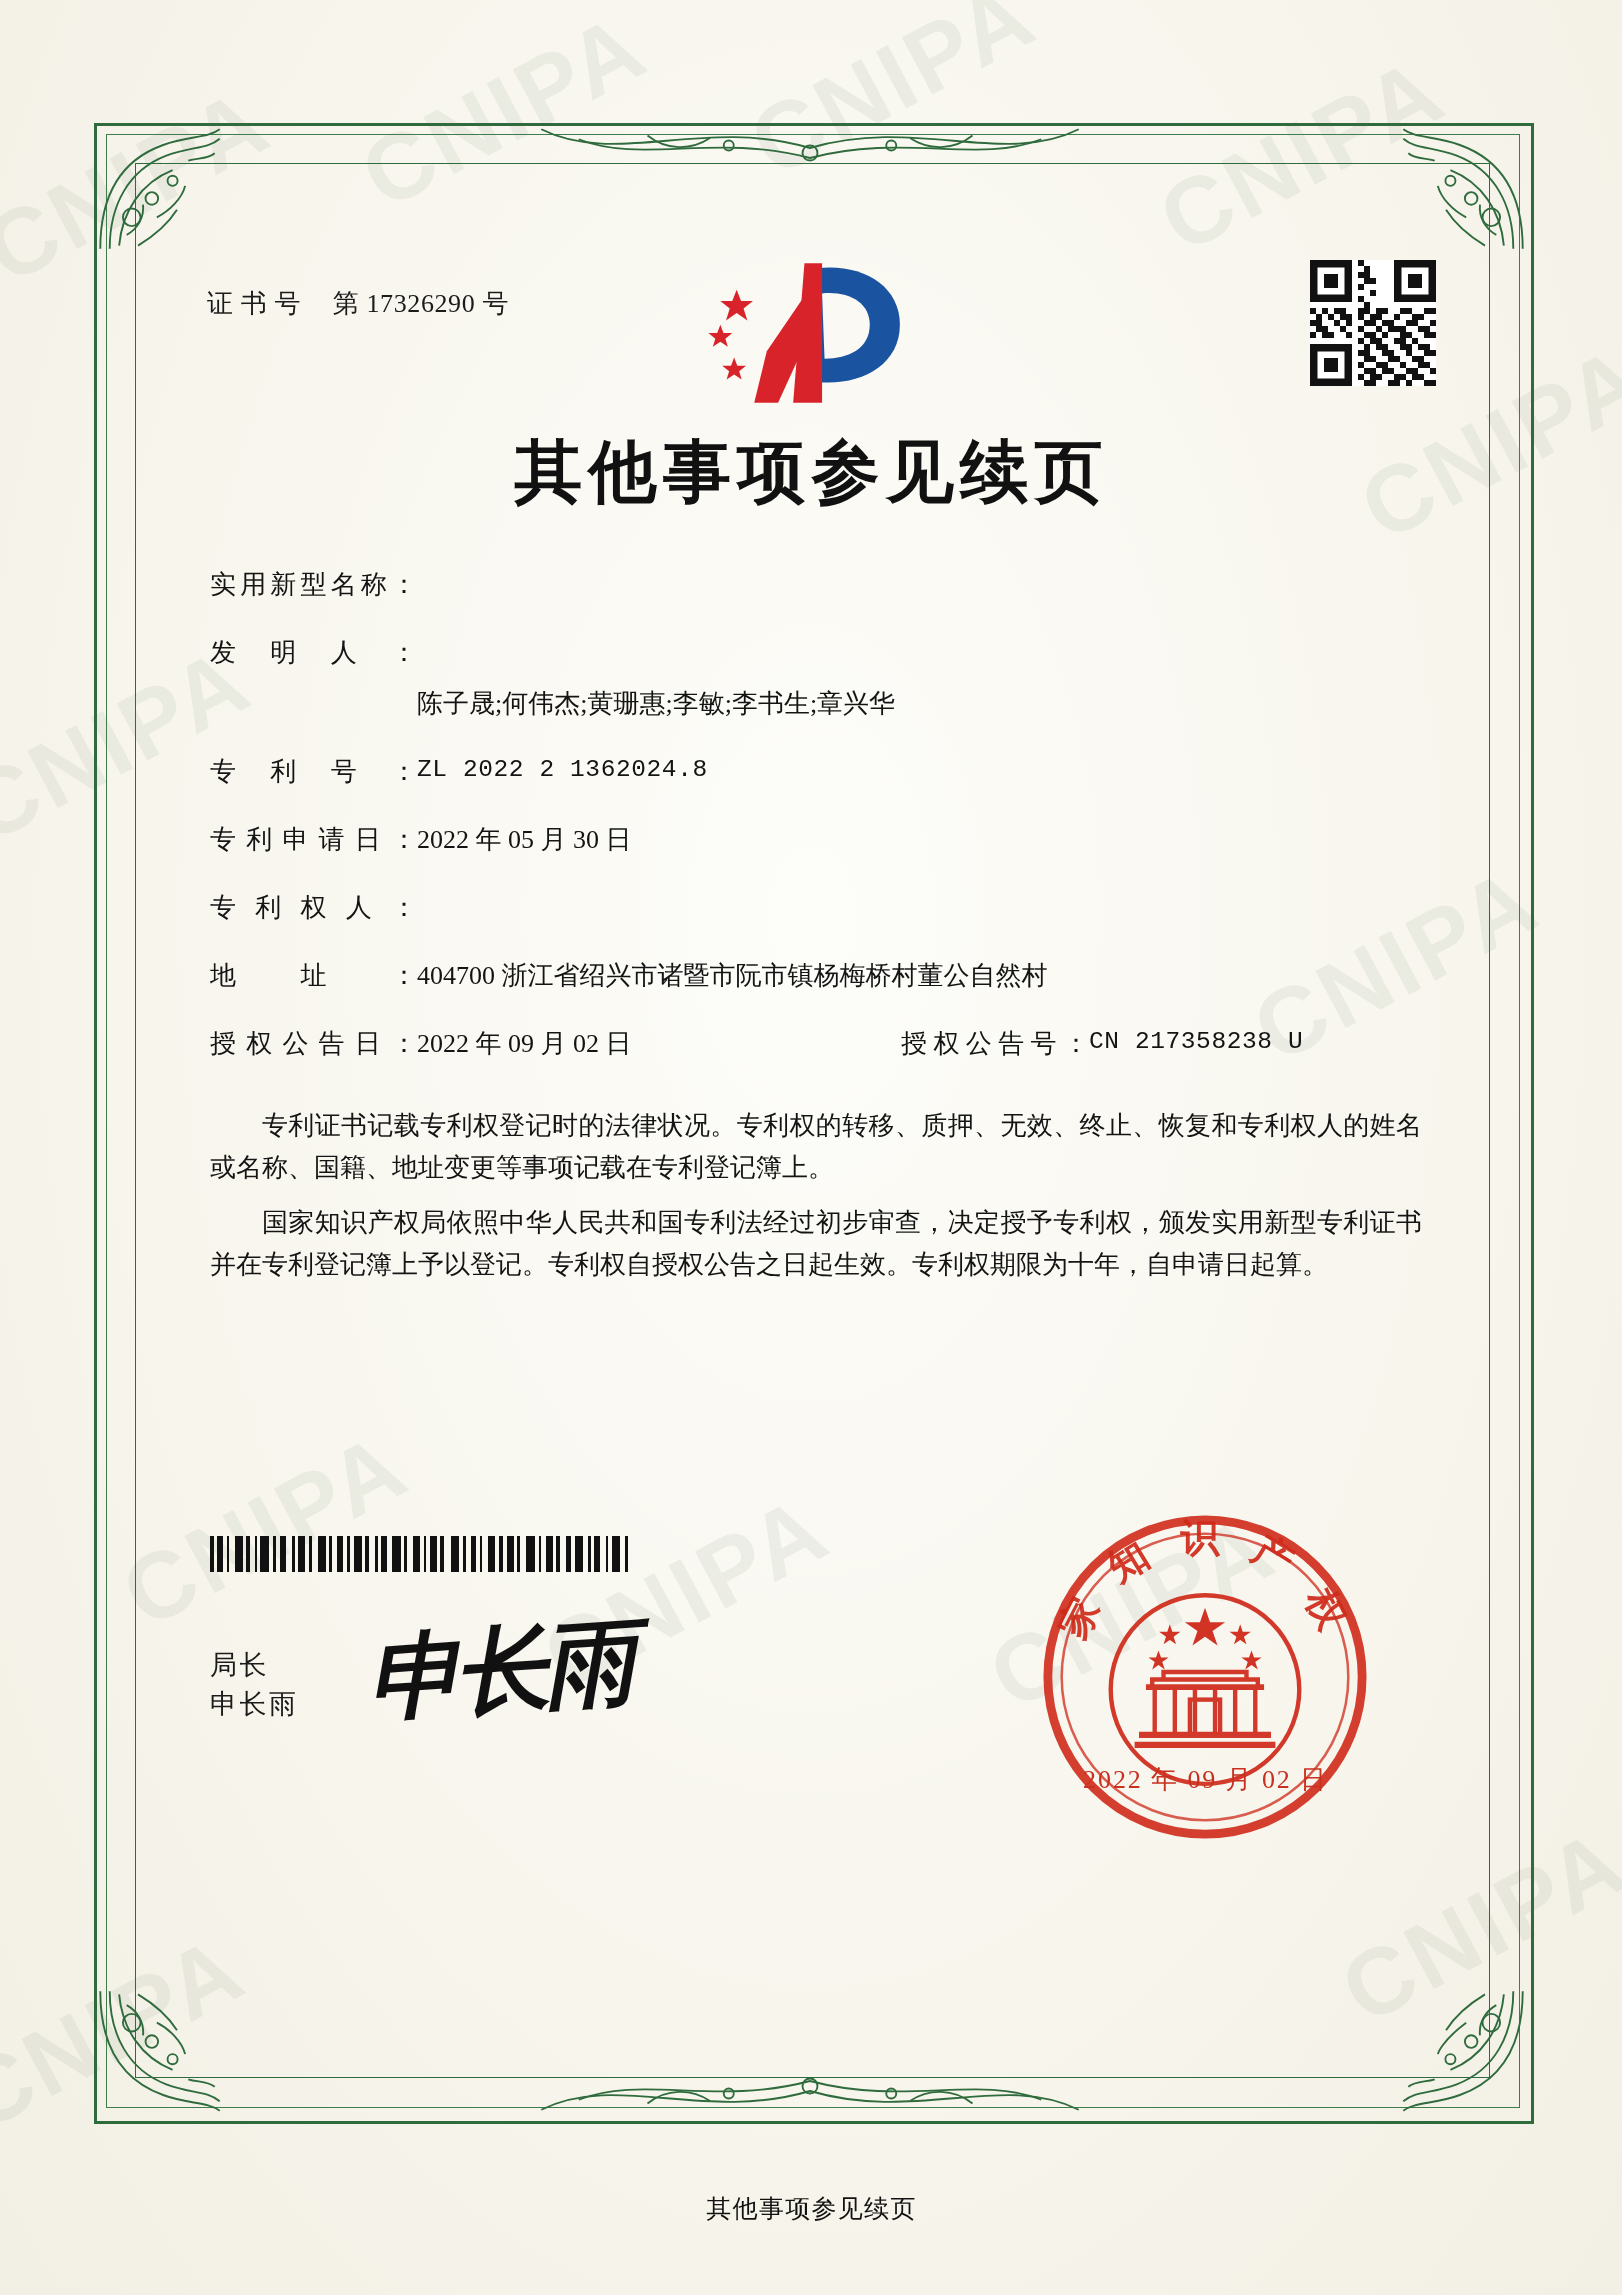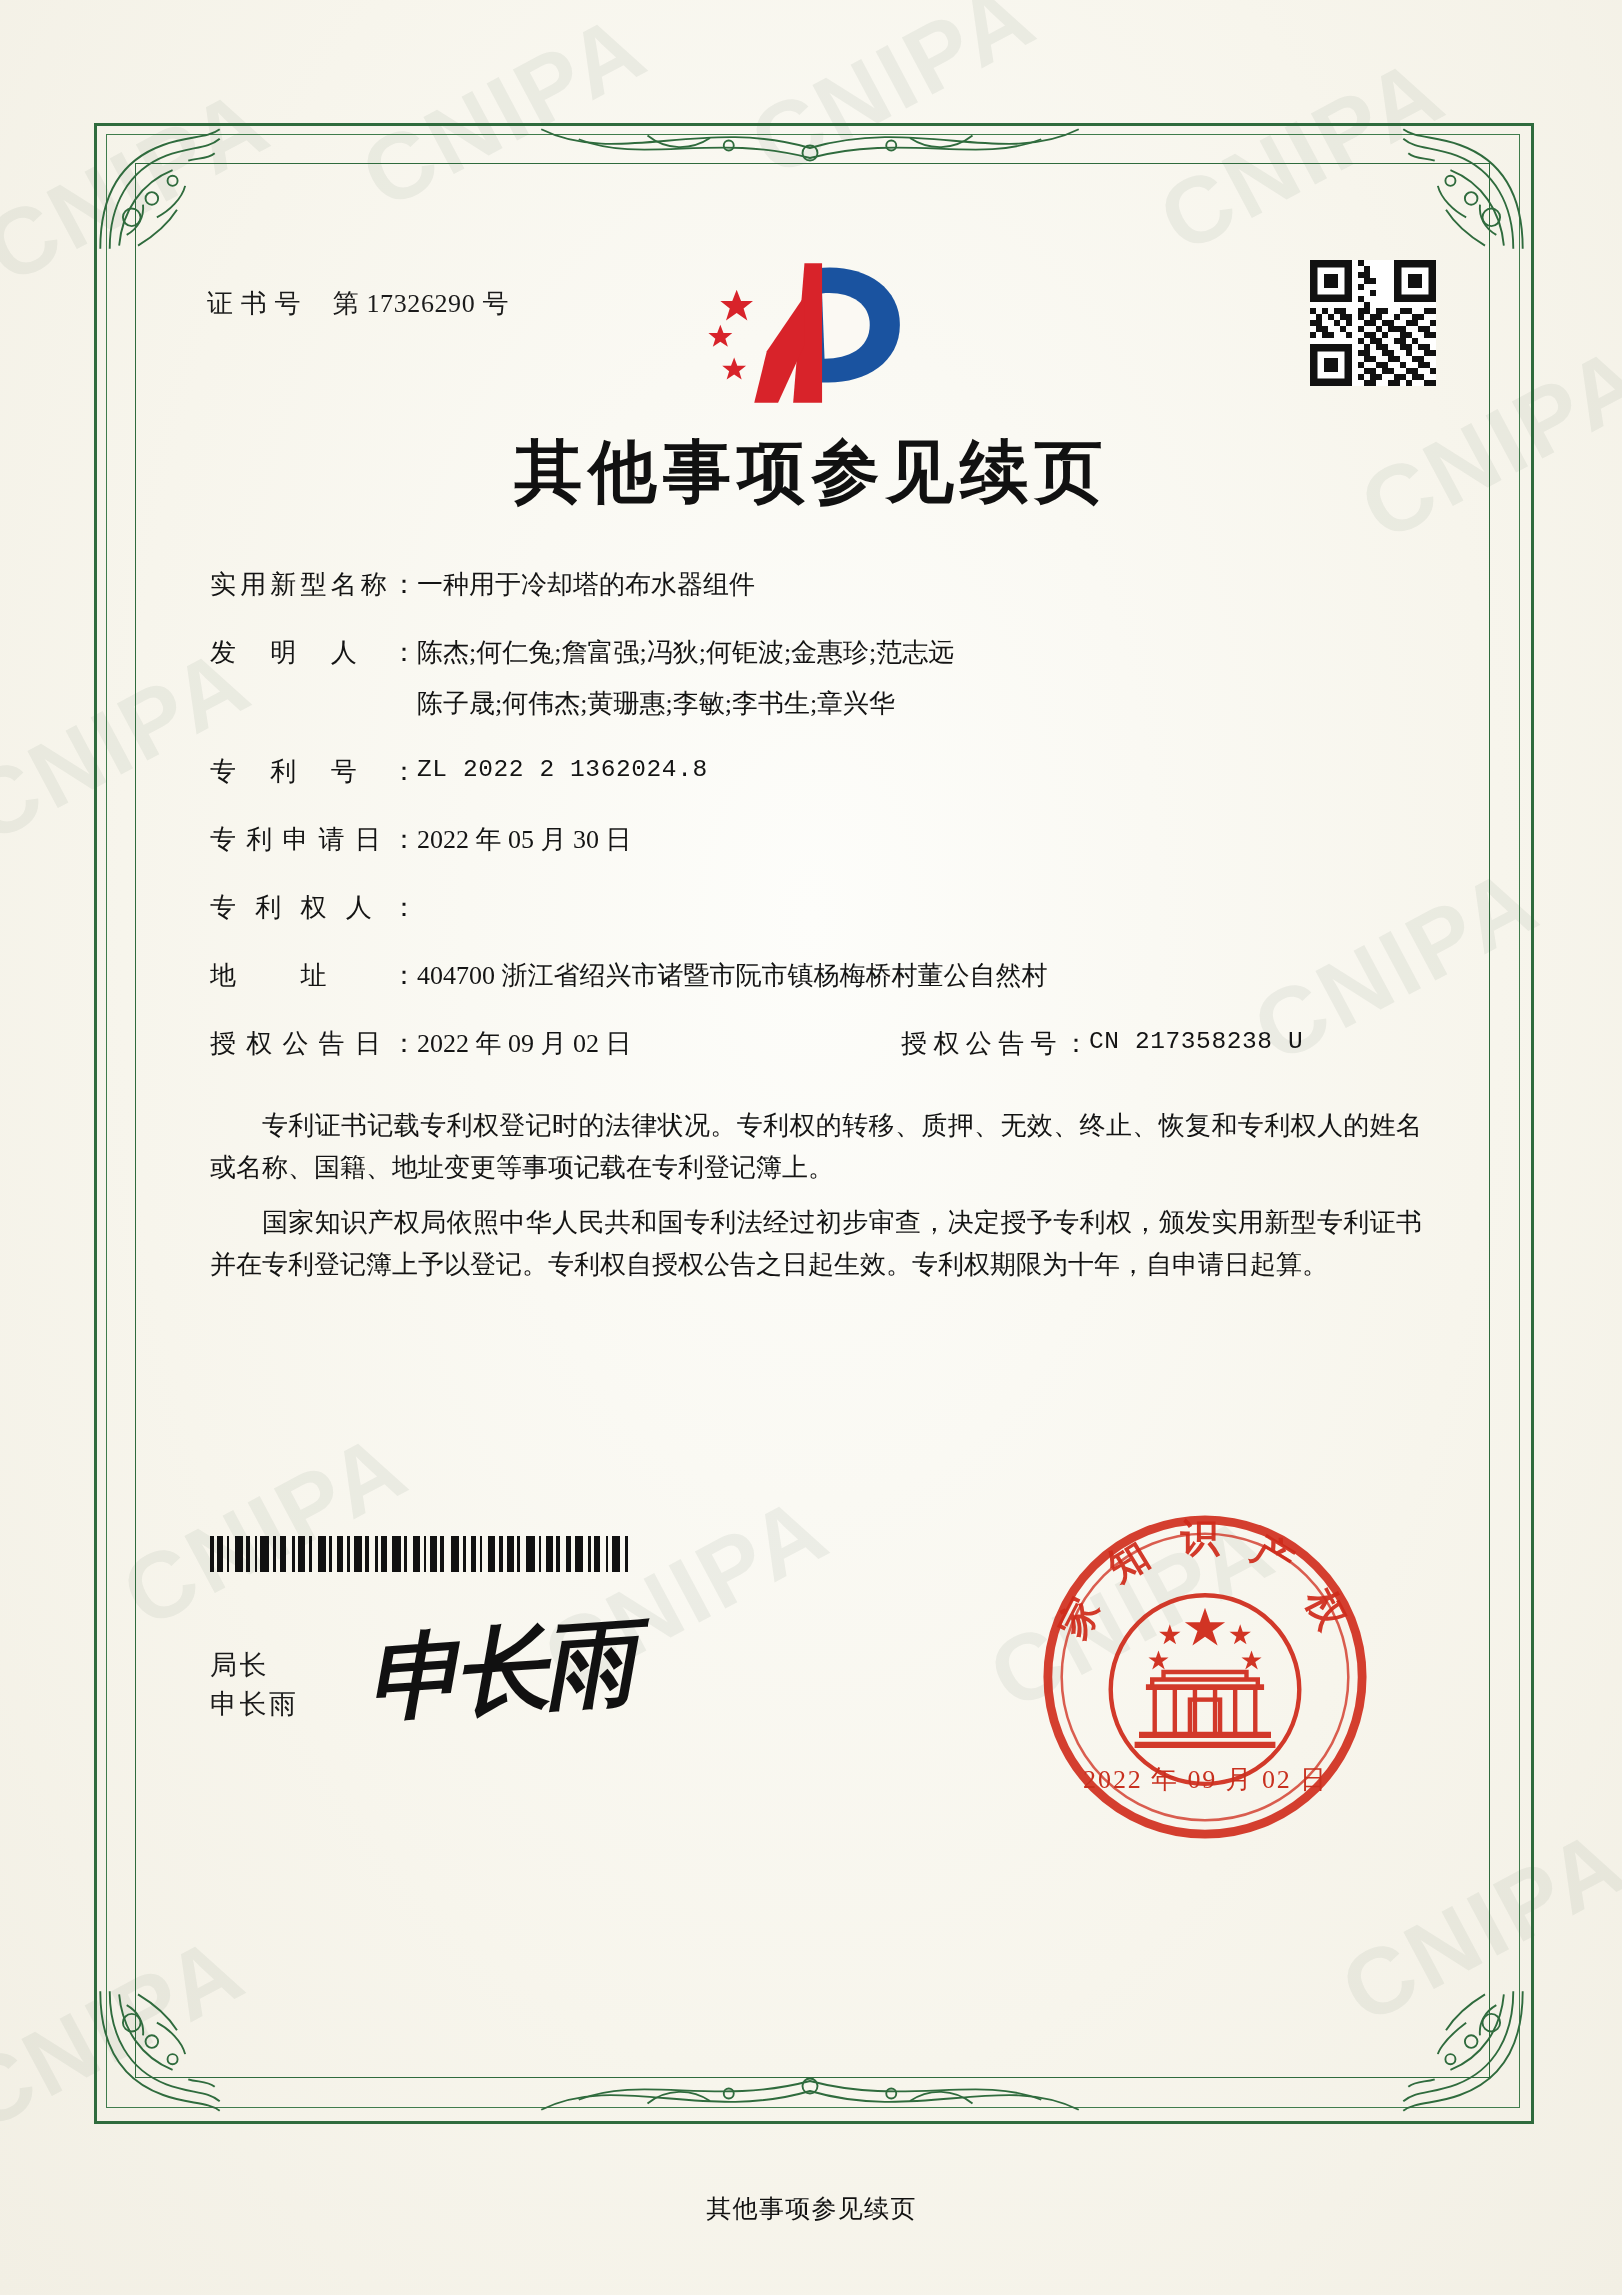--- a/index.html
+++ b/index.html
@@ -480,31 +480,29 @@
       <div class="row">
         <div class="lbl">
           <span>实</span>
           <span>用</span>
           <span>新</span>
           <span>型</span>
           <span>名</span>
           <span>称</span>
           <span>：</span>
         </div>
-        <div class="val">一种用于冷却塔的布水器组件</div>
       </div>
 
       <div class="row" style="margin-bottom:3.8px;">
         <div class="lbl">
           <span>发</span>
           <span>明</span>
           <span>人</span>
           <span>：</span>
         </div>
-        <div class="val">陈杰;何仁兔;詹富强;冯狄;何钜波;金惠珍;范志远</div>
       </div>
       <div class="subline" style="margin-top:12px;">陈子晟;何伟杰;黄珊惠;李敏;李书生;章兴华</div>
 
       <div class="row">
         <div class="lbl">
           <span>专</span>
           <span>利</span>
           <span>号</span>
           <span>：</span>
         </div>

